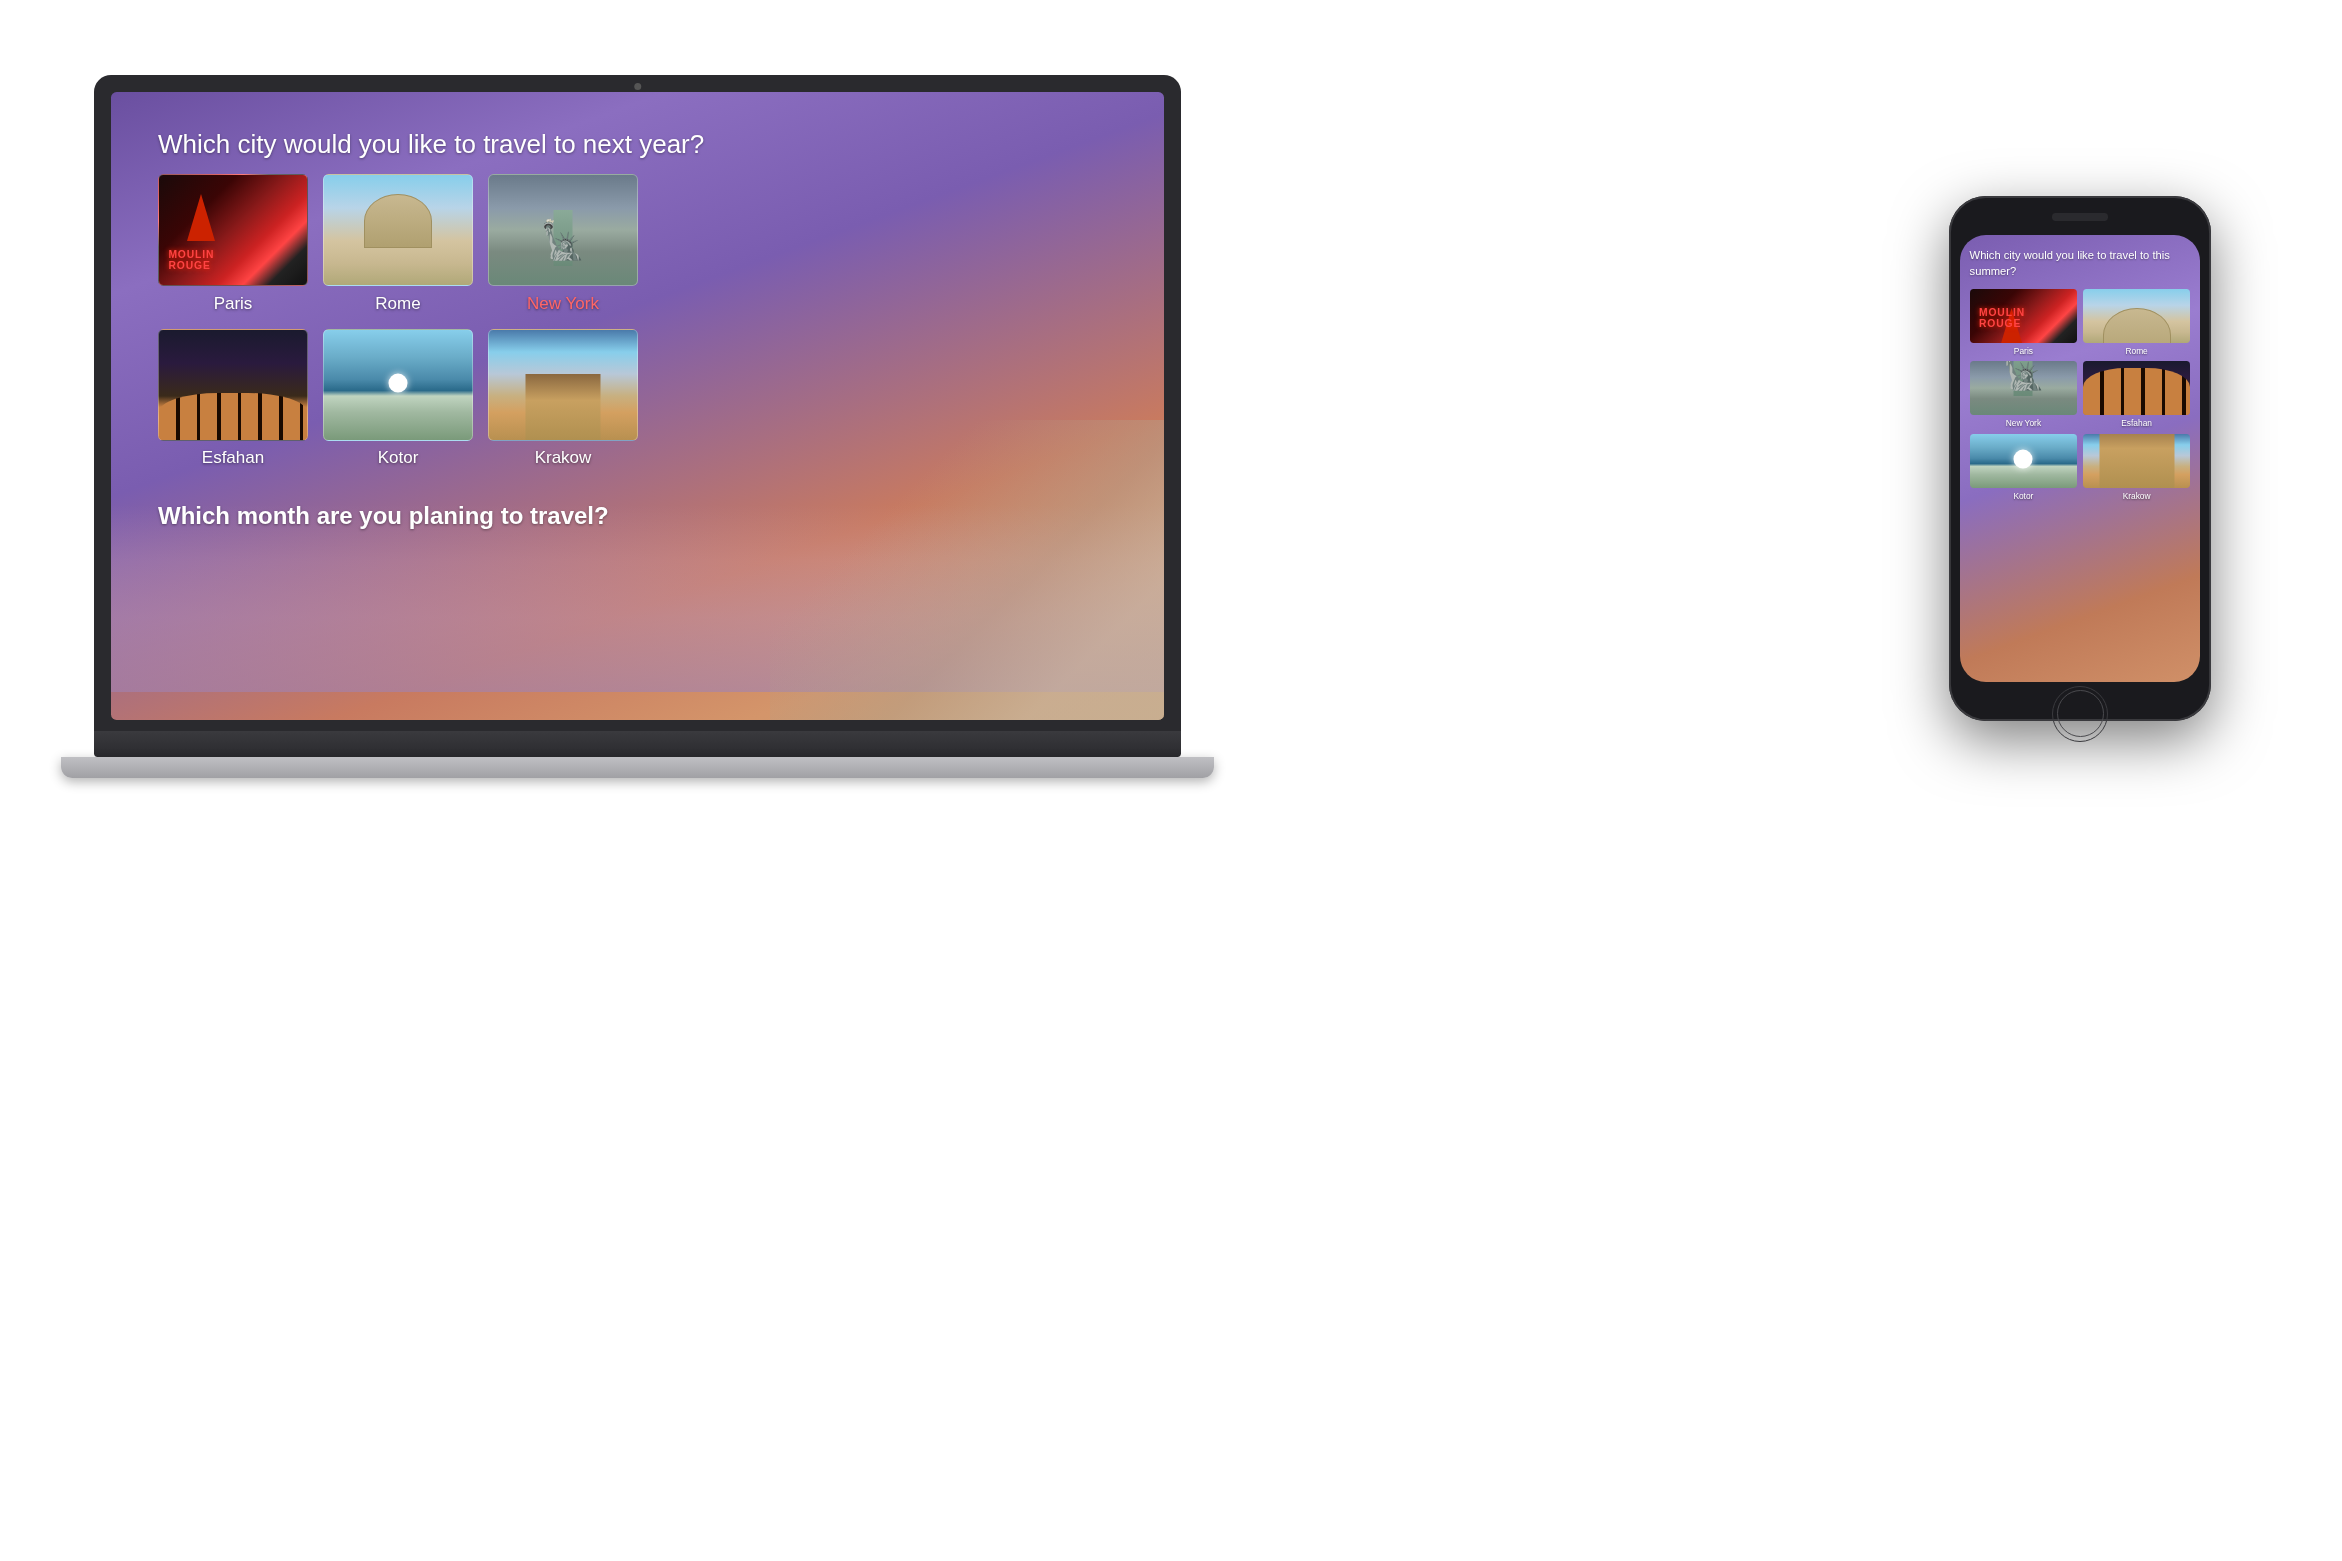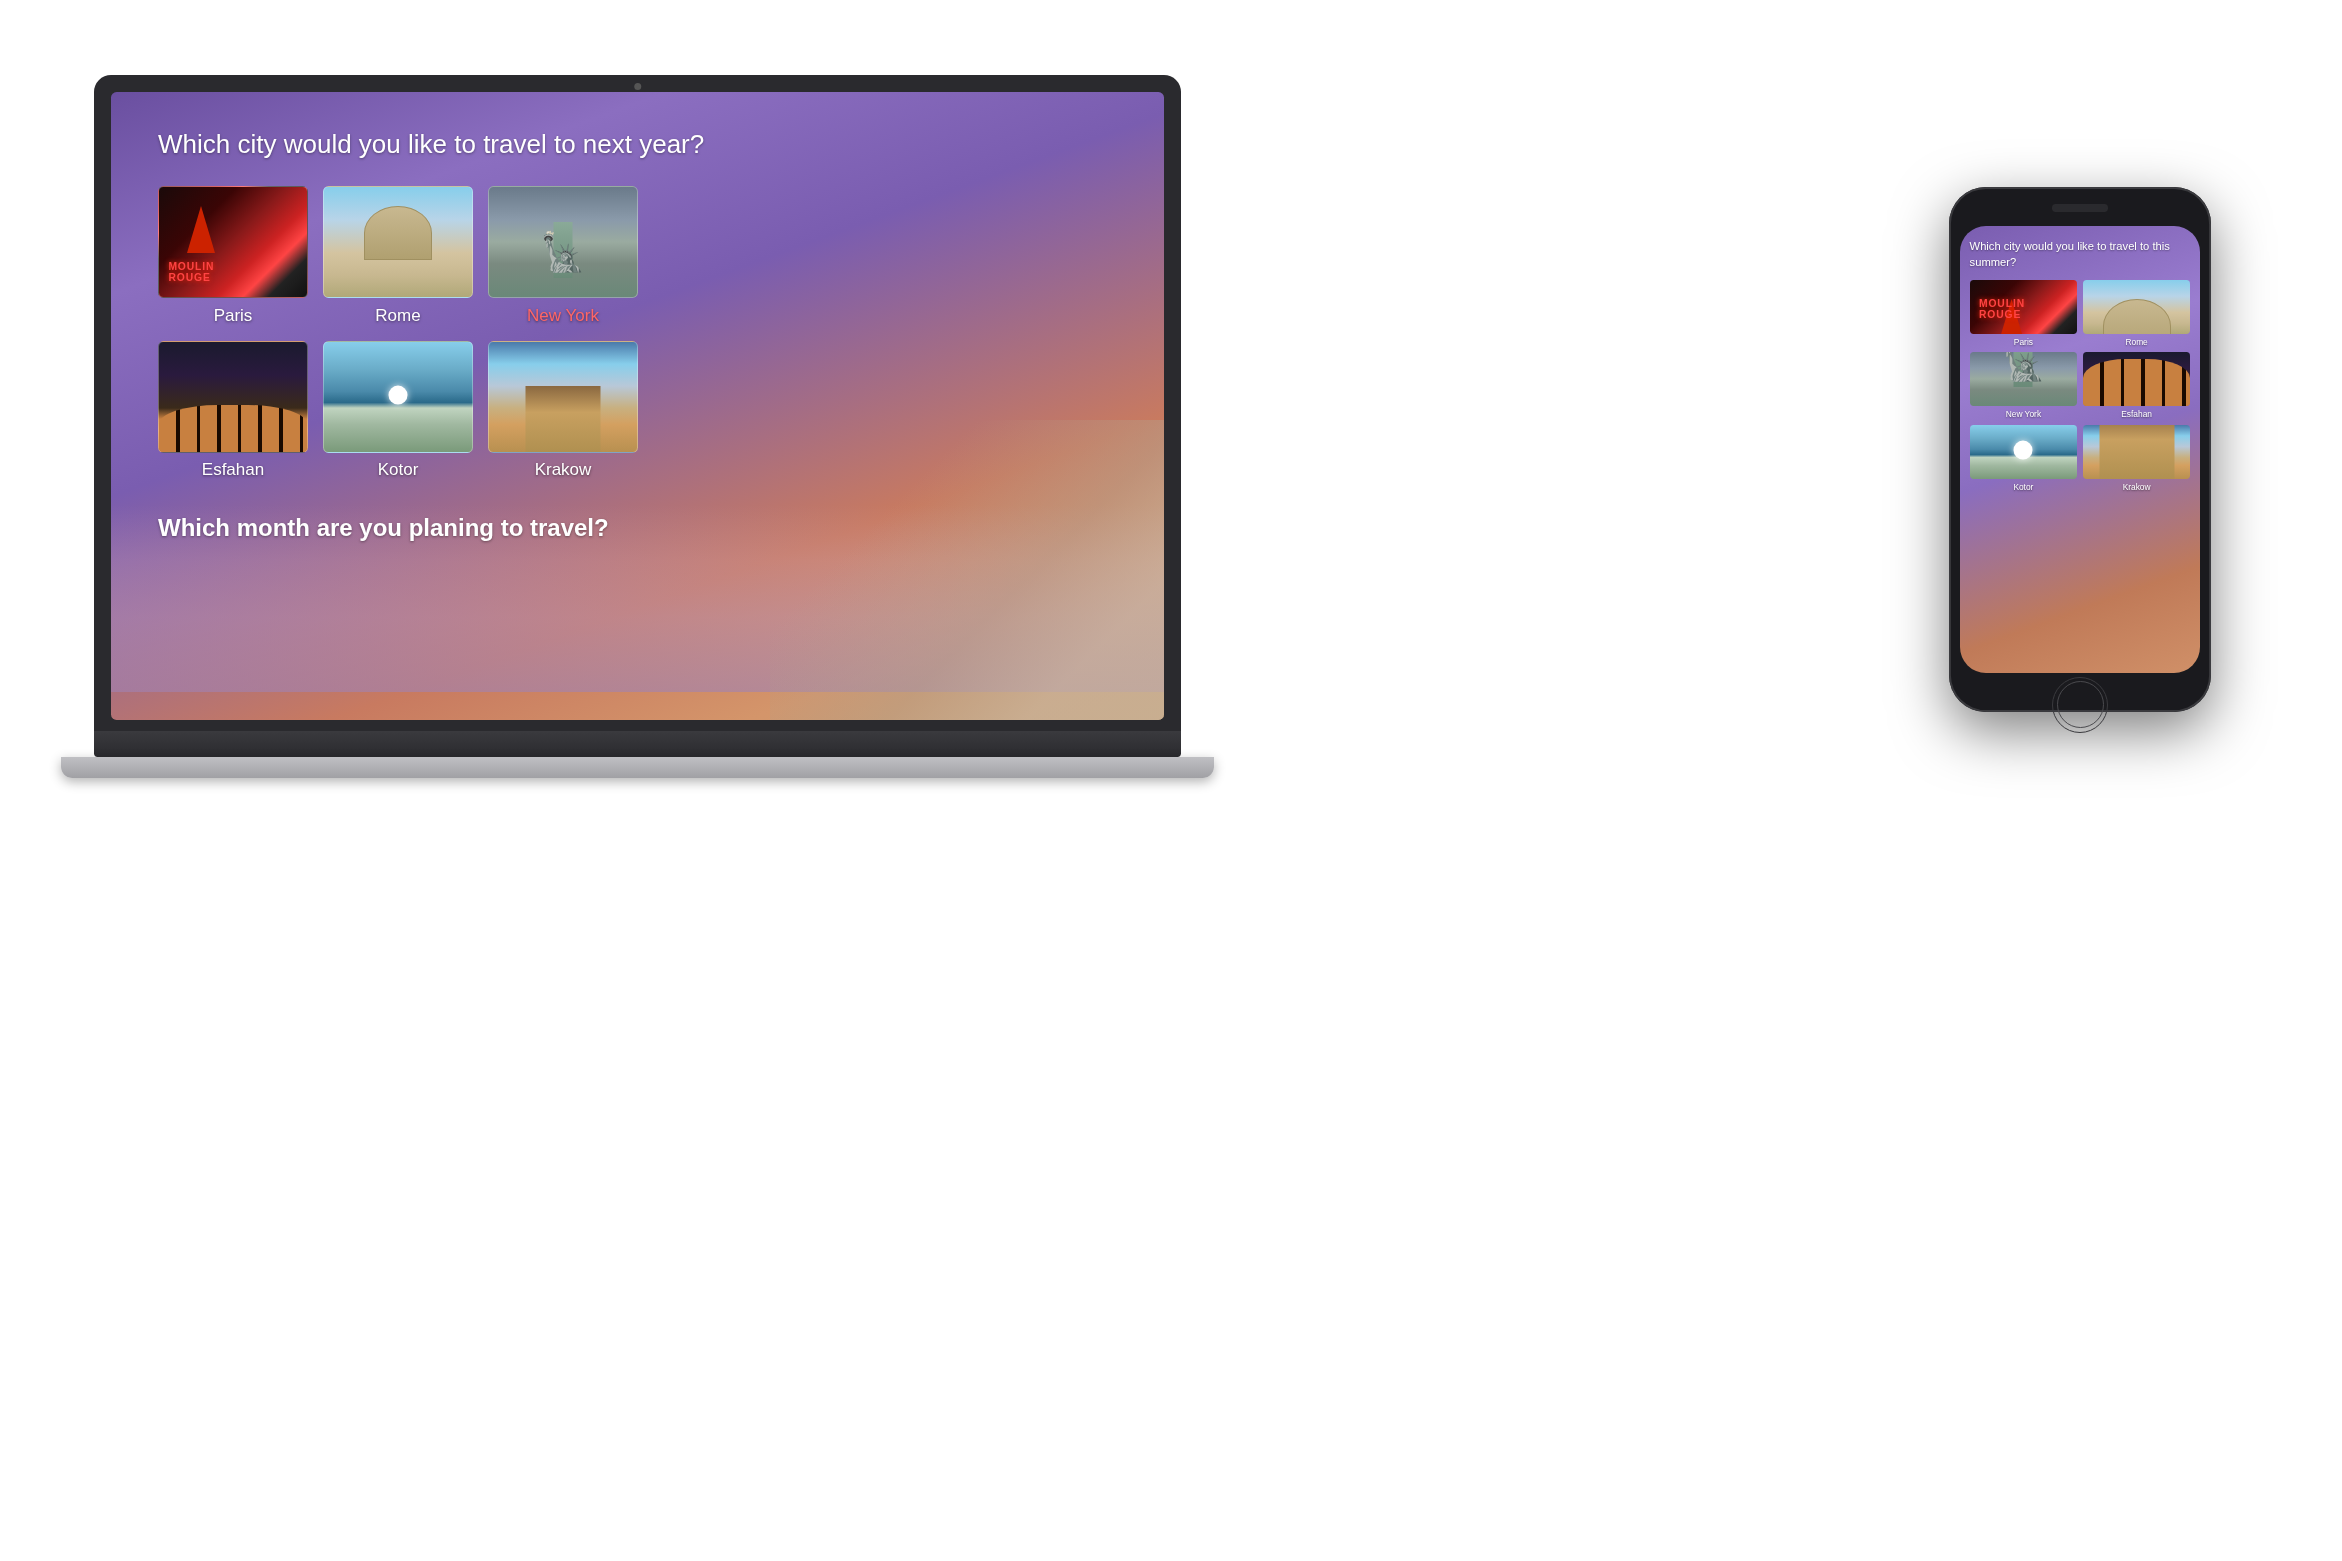--- a/index.html
+++ b/index.html
@@ -94,21 +94,21 @@
       border-radius: 0 0 11.2px 11.2px;
       margin-left: -3%;
       box-shadow: 0 3.7px 11.2px rgba(0,0,0,0.3);
     }
 
     
     .survey-question {
       color: white;
       font-size: 26px;
       font-weight: 400;
-      margin-bottom: 26px;
+      margin-bottom: 14px;
       text-shadow: 0 0.9px 2.8px rgba(0,0,0,0.4);
     }
 
     .city-grid {
       display: grid;
       grid-template-columns: repeat(3, 150px);
       grid-template-rows: repeat(2, auto);
       gap: 15px;
       margin-bottom: 34px;
     }
@@ -269,21 +269,21 @@
     .month-label {
       color: white;
       font-size: 20.6px;
       text-shadow: 0 0.9px 1.9px rgba(0,0,0,0.4);
     }
 
     
     .phone {
       position: absolute;
       right: 131px;
-      top: 187px;
+      top: 196px;
       width: 262px;
       height: 525px;
     }
 
     .phone-body {
       width: 100%;
       height: 100%;
       background: #1a1a1e;
       border-radius: 37px;
       padding: 11.2px;

